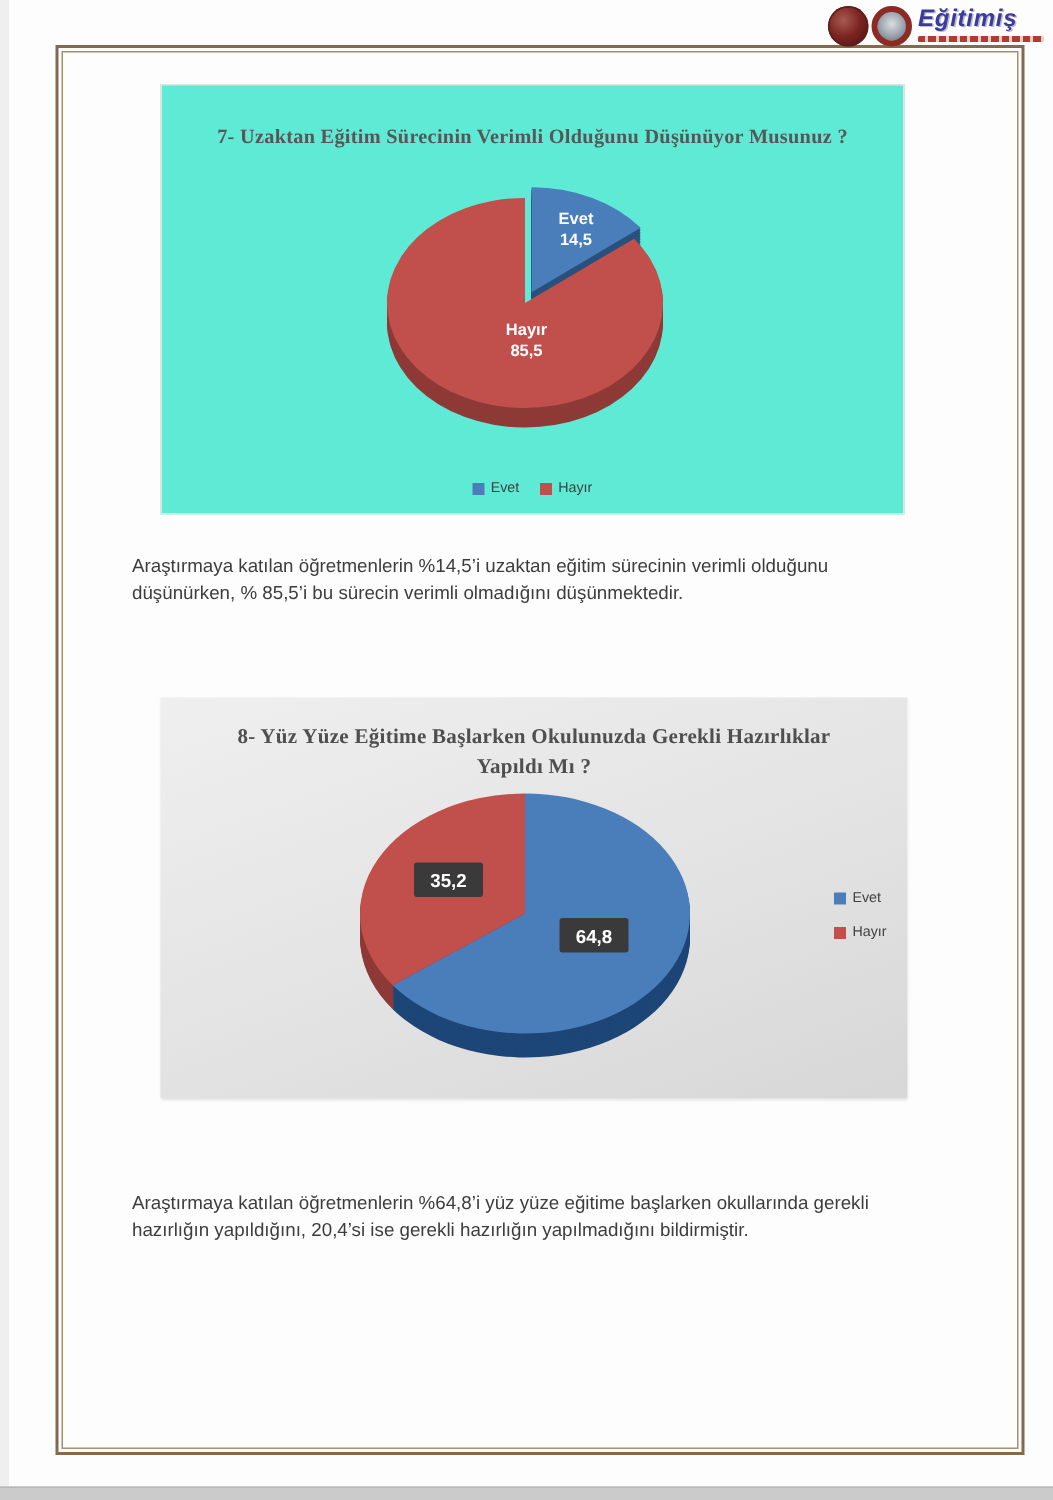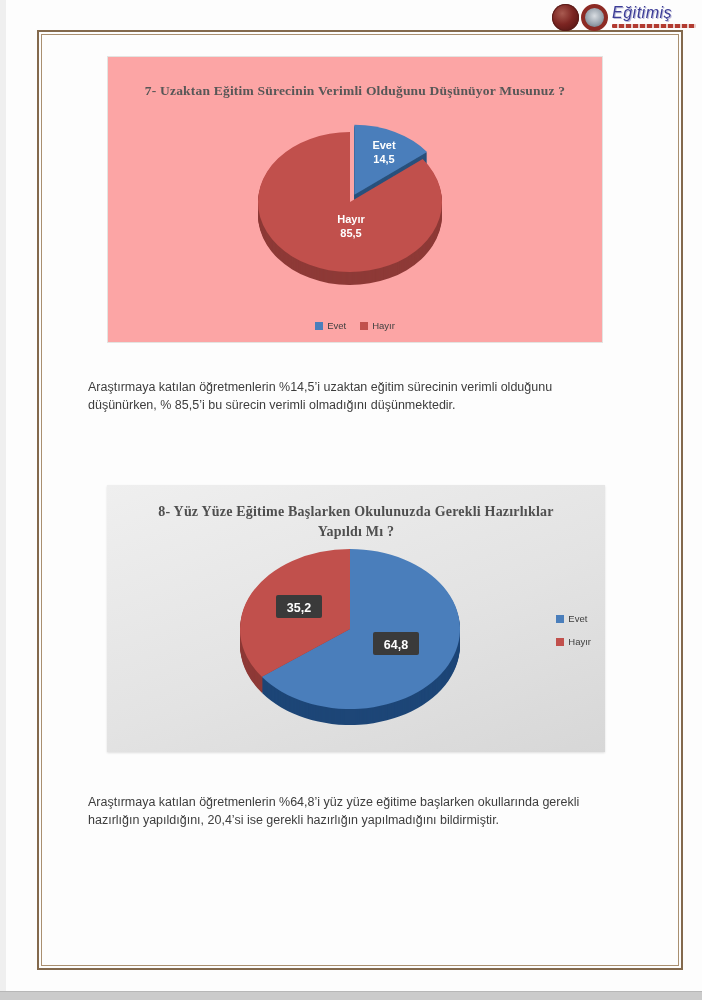--- a/index.html
+++ b/index.html
@@ -14,43 +14,43 @@
   
   .page-frame{position:absolute;left:37px;top:30px;width:646px;height:940px;border:2px solid #83694d;box-sizing:border-box;}
   .page-frame-inner{position:absolute;inset:2px;border:1px solid #a98f70;}
 
   
   .logo{position:absolute;top:4px;right:6px;display:flex;align-items:flex-start;z-index:5;}
   .emblem{width:27px;height:27px;border-radius:50%;flex:0 0 auto;}
   .emblem-1{background:radial-gradient(circle at 38% 35%, #a85a50 0%, #7c2522 45%, #4a1210 95%);box-shadow:0 0 0 1px #5a1d1a inset;}
   .emblem-2{margin-left:2px;background:radial-gradient(circle at 50% 42%, #d9dde2 0%, #9aa4ae 55%, #5d6772 100%);border:4px solid #8c2a24;box-sizing:border-box;}
   .logo-textcol{margin-left:4px;display:flex;flex-direction:column;}
-  .logo-title{font-family:"Liberation Sans", sans-serif;font-weight:normal;font-style:italic;font-size:16px;letter-spacing:.5px;color:#3c3c96;text-shadow:1px 1px 0 #b9b9d8;line-height:1.1;}
+  .logo-title{font-family:"Liberation Sans", sans-serif;font-weight:bold;font-style:italic;font-size:16px;letter-spacing:.5px;color:#3c3c96;text-shadow:1px 1px 0 #b9b9d8;line-height:1.1;}
   .logo-tagline{margin-top:2px;height:4px;width:84px;background:repeating-linear-gradient(90deg,#b23b31 0 5px,rgba(178,59,49,.25) 5px 7px);border-radius:1px;}
 
   
   .chart-panel{position:absolute;box-sizing:border-box;}
-  .panel-1{left:107px;top:56px;width:496px;height:287px;background:#fca5a5;border:1px solid #e4e4e1;}
-  .panel-2{left:107px;top:485px;width:498px;height:267px;background:linear-gradient(160deg,#efefef 0%,#e3e3e3 55%,#d7d7d7 100%);box-shadow:0 1px 2px rgba(0,0,0,.12);}
+  .panel-1{left:107px;top:56px;width:496px;height:287px;background:#5eead4;border:1px solid #e4e4e1;}
+  .panel-2{left:107px;top:465px;width:498px;height:267px;background:linear-gradient(160deg,#efefef 0%,#e3e3e3 55%,#d7d7d7 100%);box-shadow:0 1px 2px rgba(0,0,0,.12);}
   .chart-title{font-family:"Liberation Serif", serif;font-weight:bold;color:#575757;text-align:center;line-height:1.4;letter-spacing:.2px;margin:0 auto;}
   .panel-1 .chart-title{padding-top:25px;font-size:13.5px;max-width:450px;}
   .panel-2 .chart-title{padding-top:17px;font-size:14px;max-width:420px;color:#4f4f4f;}
   .pie-svg{position:absolute;left:0;top:0;}
   .pie-label{font:bold 11px "Liberation Sans", sans-serif;fill:#ffffff;text-anchor:middle;}
   .pie-label-boxed{font:bold 12.5px "Liberation Sans", sans-serif;fill:#ffffff;text-anchor:middle;}
 
   .legend{position:absolute;display:flex;color:#404040;}
   .legend-bottom{left:0;right:0;bottom:11px;flex-direction:row;justify-content:center;gap:14px;font-size:9.5px;}
   .legend-right{right:14px;top:128px;flex-direction:column;gap:12px;font-size:9.5px;}
   .legend-item{display:flex;align-items:center;}
   .legend-swatch{width:8px;height:8px;display:inline-block;margin-right:4px;flex:0 0 auto;}
 
   
   .para{position:absolute;left:88px;width:528px;font-size:12.5px;line-height:1.45;color:#3d3d3d;}
-  .para-1{top:365px;}
+  .para-1{top:355px;}
   .para-2{top:780px;}
 </style>
 </head>
 <body>
 
 <div class="scan-left"></div>
 
 <div class="logo">
   <span class="emblem emblem-1"></span>
   <span class="emblem emblem-2"></span>

